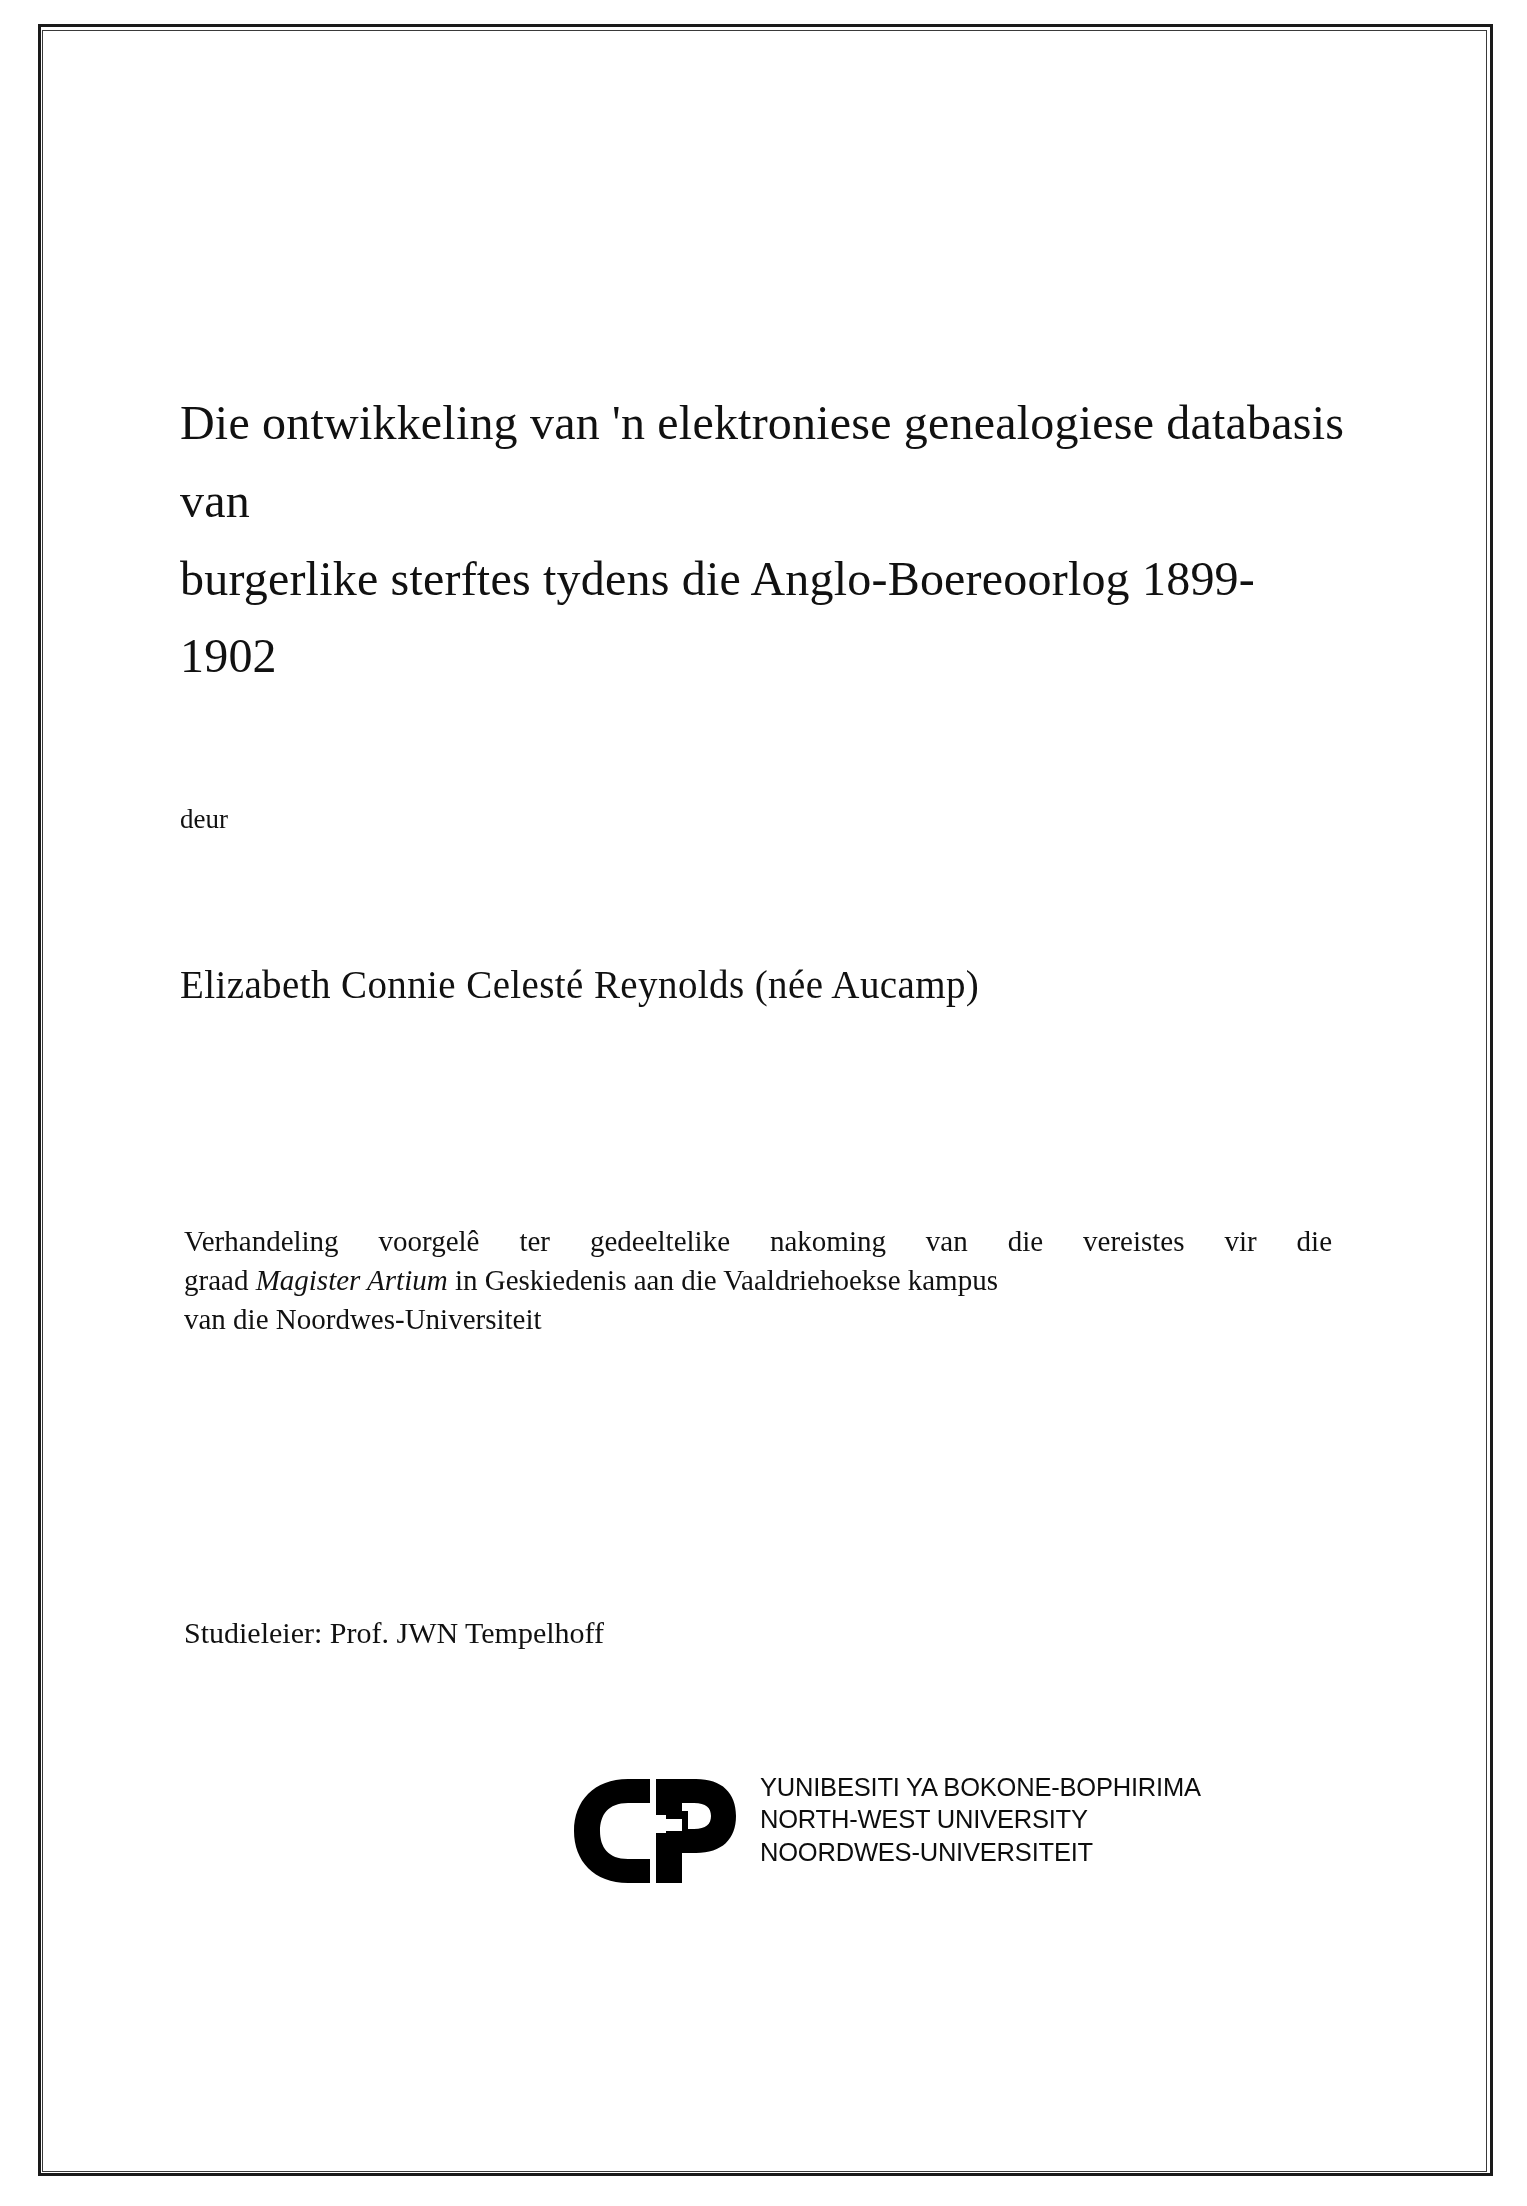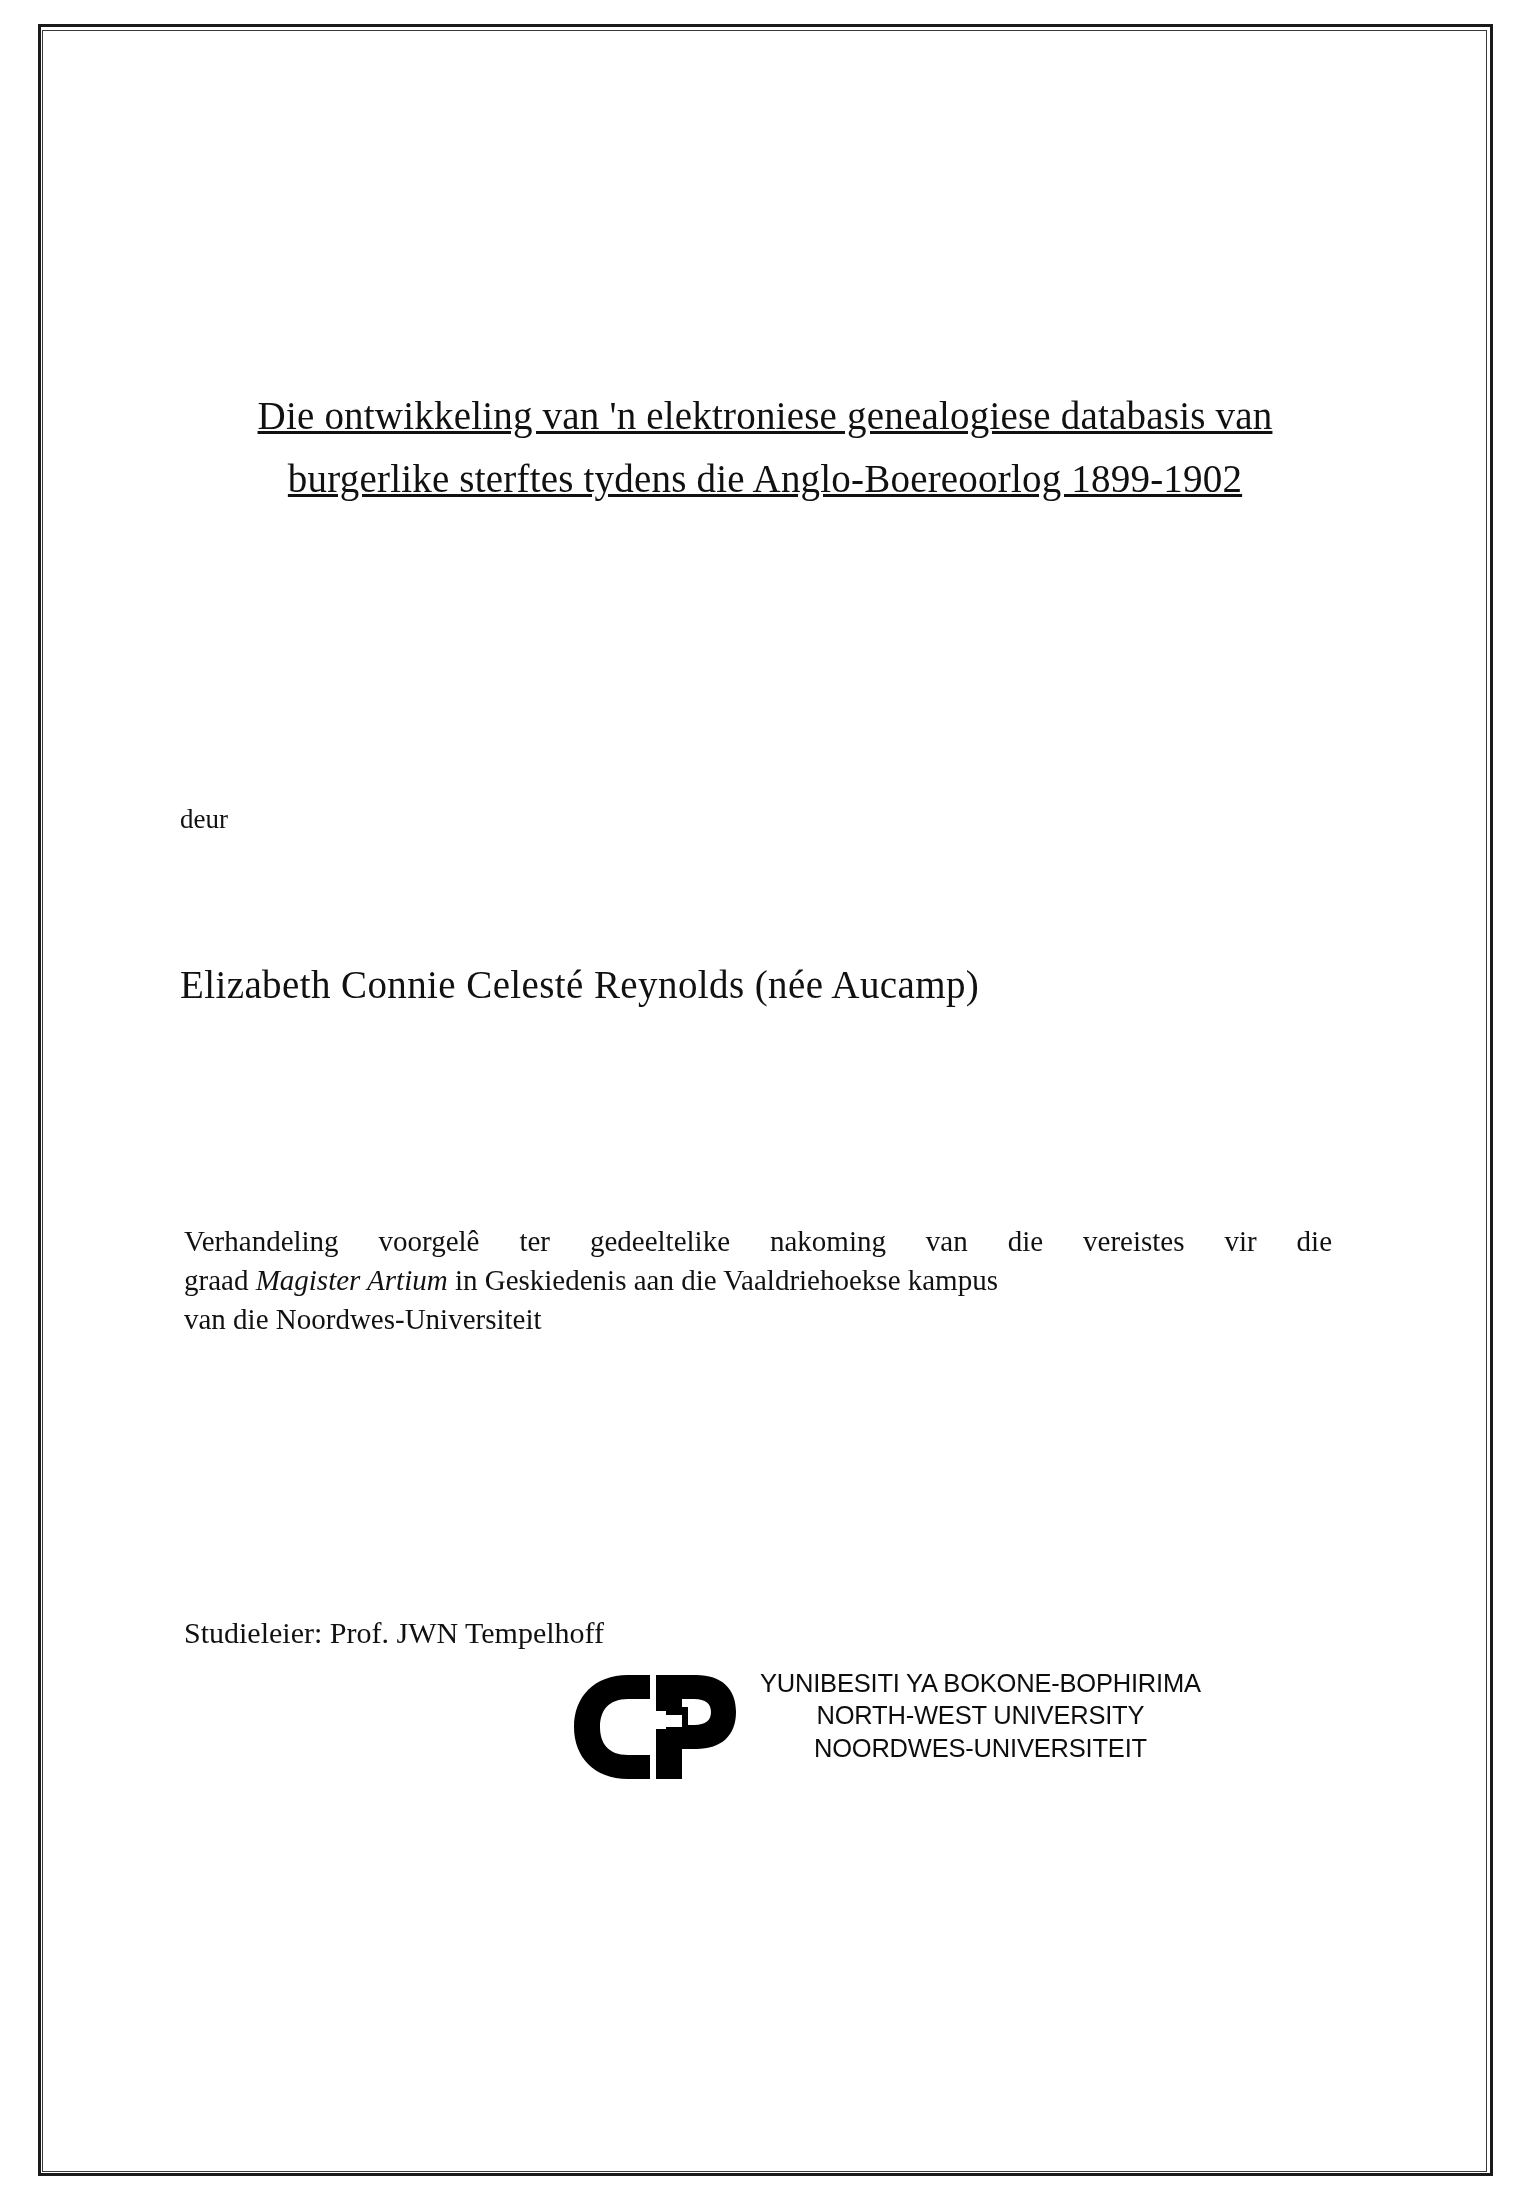--- a/index.html
+++ b/index.html
@@ -40,25 +40,23 @@
     left: 180px;
     top: 24px;
     width: 1170px;
     height: 2152px;
   }
   .title {
     position: absolute;
     left: 0;
     top: 360px;
     width: 1170px;
-    text-align: center;
-    font-size: 39px;
+    font-size: 48px;
     line-height: 1.62;
     letter-spacing: 0.2px;
-    text-decoration: underline;
   }
   .title .line2 {
     display: block;
   }
   .deur {
     position: absolute;
     left: 0;
     top: 780px;
     width: 1170px;
     text-align: left;
@@ -102,24 +100,23 @@
     width: 900px;
     font-size: 30px;
     line-height: 1.42;
   }
   .supervisor .line {
     display: block;
   }
   .logo-block {
     position: absolute;
     left: 390px;
-    top: 1641px;
+    top: 1745px;
     width: 640px;
     height: 130px;
-    text-align: center;
   }
   .logo-mark {
     position: absolute;
     left: 0;
     top: 6px;
     width: 185px;
     height: 112px;
   }
   .logo-text {
     position: absolute;

